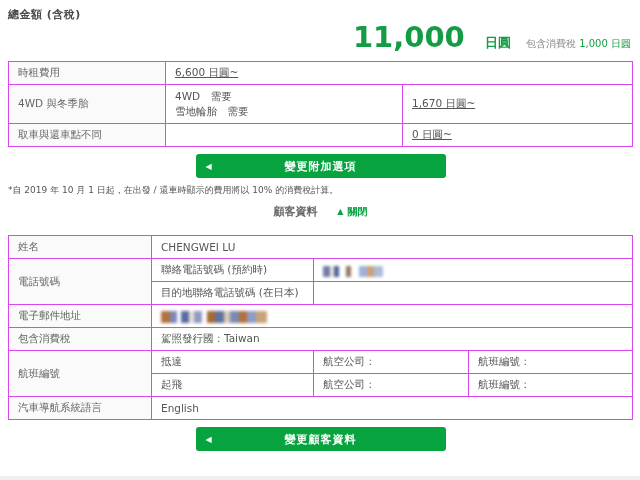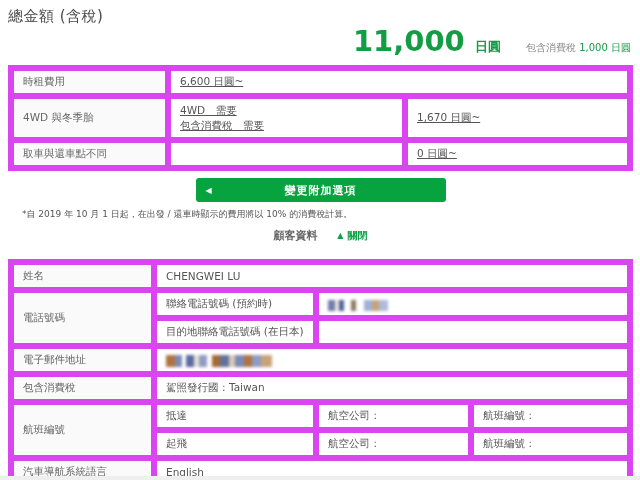--- a/index.html
+++ b/index.html
@@ -2,46 +2,46 @@
 <html><head>
 <meta charset="utf-8">
 <style>
   html,body{margin:0;padding:0;}
   body{
     width:640px;height:480px;overflow:hidden;background:#fff;
     font-family:"DejaVu Sans","Liberation Sans",sans-serif;
     -webkit-font-smoothing:antialiased;
   }
   .page{padding:7px 7px 0 8px;}
-  .page-title{font-size:15px;font-weight:normal;color:#4a4a4a;letter-spacing:.5px;}
+  .page-title{font-size:11px;font-weight:bold;color:#4a4a4a;letter-spacing:.5px;}
   .price-row{text-align:right;margin:1px 2px 9px 0;white-space:nowrap;}
   .amount{color:#149c45;font-size:29px;font-weight:bold;line-height:1;}
-  .unit{color:#149c45;font-size:13px;font-weight:bold;margin-left:5px;}
-  .taxnote{font-size:10px;color:#8a8a8a;margin-left:20px;}
+  .unit{color:#149c45;font-size:13px;font-weight:bold;margin-left:15px;}
+  .taxnote{font-size:10px;color:#8a8a8a;margin-left:10px;}
   .taxnote .green{color:#149c45;}
 
   table{width:100%;border-collapse:collapse;table-layout:fixed;}
   th,td{
-    border:6px solid #d946ef;font-weight:normal;text-align:left;
+    border:1px solid #d946ef;font-weight:normal;text-align:left;
     padding:4px 9px;font-size:10.5px;color:#555;vertical-align:middle;
     overflow:hidden;white-space:nowrap;
   }
   th{background:#fafafa;color:#666;}
   .fee-table td.price{white-space:nowrap;text-decoration:underline;}
-  .two-line{line-height:1.45;text-decoration:underline;}
+  .two-line{line-height:1.45;}
 
   .btn{
     display:block;margin:7px auto 0;width:250px;height:24px;
     background:#06a33f;border:none;border-radius:3px;color:#fff;
     font-size:11px;font-weight:bold;position:relative;cursor:pointer;
     font-family:inherit;letter-spacing:1px;
   }
   .btn .arr{position:absolute;left:10px;top:50%;transform:translateY(-50%);font-size:8px;letter-spacing:0;}
 
-  .note{font-size:9px;color:#555;margin:6px 0 7px 14px;}
+  .note{font-size:9px;color:#555;margin:6px 0 7px 0;}
 
   .cust-head{text-align:center;font-size:11px;color:#666;font-weight:bold;margin:6px 0 16px;}
   .toggle{color:#0aa245;font-weight:bold;margin-left:16px;cursor:pointer;font-size:10px;}
   .toggle .tri{font-size:8px;margin-right:4px;vertical-align:1px;}
 
   .redact{display:inline-block;vertical-align:middle;border-radius:1px;filter:blur(1.7px);}
   .redact-phone{width:60px;height:11px;background:
     linear-gradient(90deg,#6f7cab 0 7px,#efe6da 7px 11px,#50609a 11px 16px,#fff 16px 23px,#8a7a63 23px 28px,#fff 28px 36px,#9fb1d8 36px 44px,#c9a377 44px 51px,#aebbdb 51px 60px);}
   .redact-email{width:106px;height:12px;background:
     linear-gradient(90deg,#b0733f 0 9px,#7d89b5 9px 16px,#fff 16px 20px,#5a6ba3 20px 28px,#e8e0d6 28px 33px,#8f9cc4 33px 41px,#fff 41px 46px,#a56a36 46px 54px,#61719f 54px 63px,#d9c9b4 63px 69px,#7d89b5 69px 78px,#b0733f 78px 86px,#8f9cc4 86px 95px,#c9a377 95px 106px);}
@@ -67,21 +67,21 @@
         <col style="width:237px">
         <col>
       </colgroup>
     <tbody>
         <tr>
       <th>時租費用</th>
       <td colspan="2" class="price">6,600 日圓~</td>
     </tr>
     <tr>
       <th>4WD 與冬季胎</th>
-      <td class="two-line"><span>4WD　需要</span><br><span>包含消費稅　需要</span></td>
+      <td class="two-line"><span>4WD　需要</span><br><span>雪地輪胎　需要</span></td>
       <td class="price">1,670 日圓~</td>
     </tr>
     <tr>
       <th>取車與還車點不同</th>
       <td></td>
       <td class="price">0 日圓~</td>
     </tr>
   </tbody>
     </table>
 

